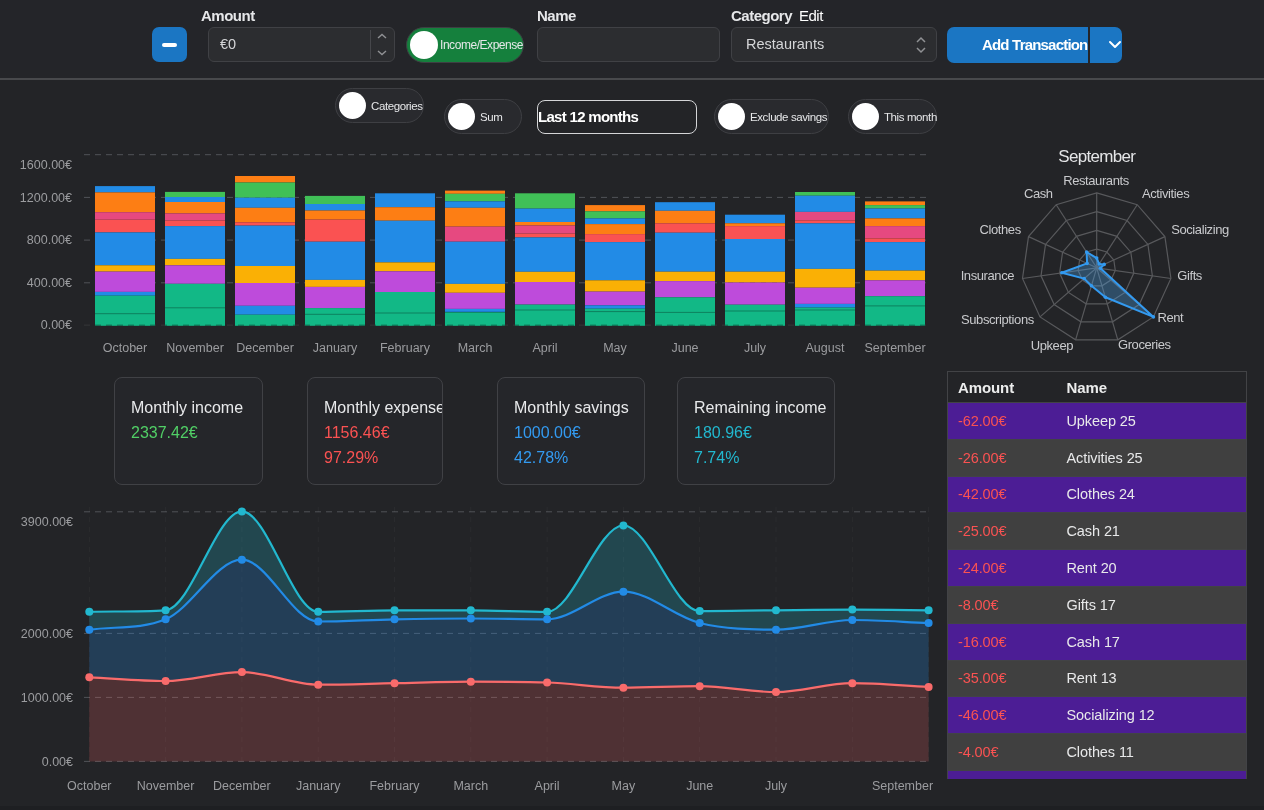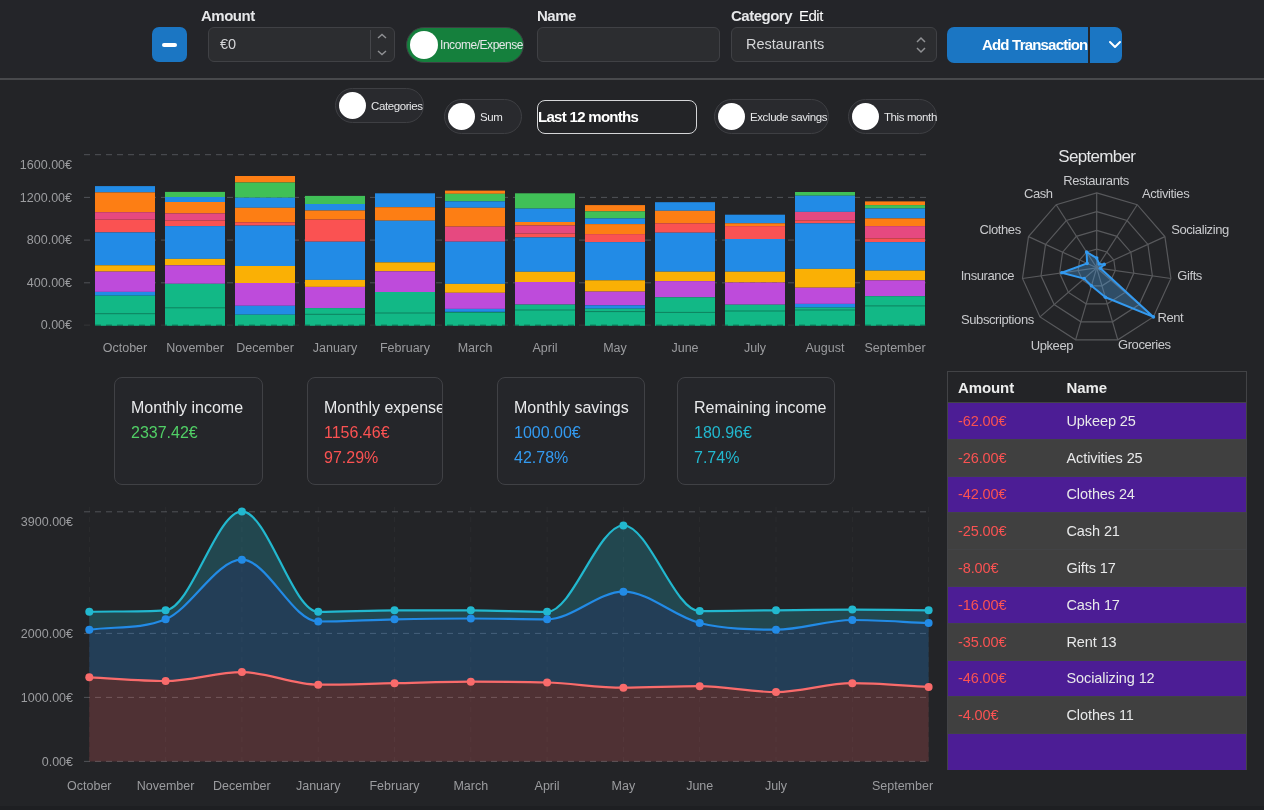--- a/index.html
+++ b/index.html
@@ -377,20 +377,24 @@
           <td>Activities 25</td>
         </tr>
 <tr class="odd">
           <td class="a">-42.00€</td>
           <td>Clothes 24</td>
         </tr>
 <tr class="even">
           <td class="a">-25.00€</td>
           <td>Cash 21</td>
         </tr>
+<tr class="odd">
+          <td class="a">-24.00€</td>
+          <td>Rent 20</td>
+        </tr>
 <tr class="even">
           <td class="a">-8.00€</td>
           <td>Gifts 17</td>
         </tr>
 <tr class="odd">
           <td class="a">-16.00€</td>
           <td>Cash 17</td>
         </tr>
 <tr class="even">
           <td class="a">-35.00€</td>

